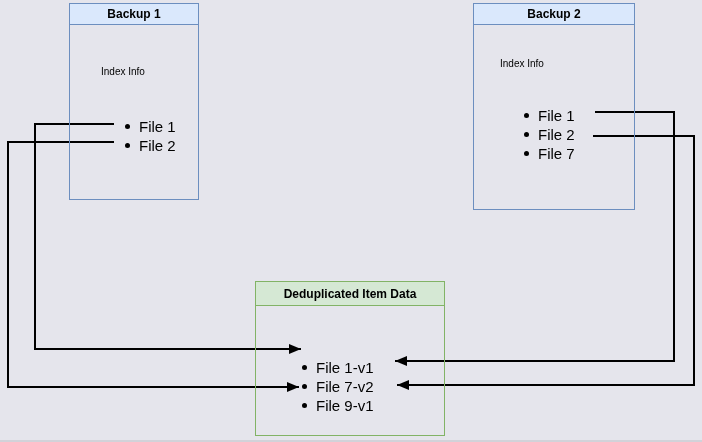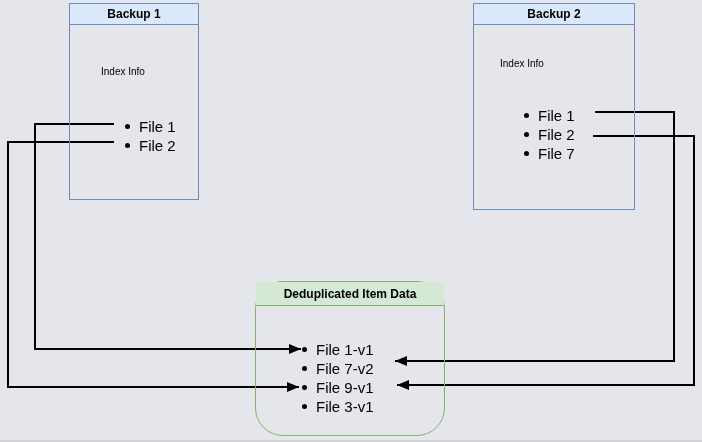--- a/index.html
+++ b/index.html
@@ -33,21 +33,21 @@
     font-size: 12px;
     font-weight: bold;
   }
   .blue { border-color: #6c8ebf; }
   .blue .box-header { background: #dae8fc; border-color: #6c8ebf; height: 21px; }
   .green { border-color: #82b366; }
   .green .box-header { background: #d5e8d4; border-color: #82b366; height: 24px; }
 
   #backup1 { left: 69px;  top: 3px;   width: 130px; height: 197px; }
   #backup2 { left: 473px; top: 3px;   width: 162px; height: 207px; }
-  #dedup   { left: 255px; top: 281px; width: 190px; height: 155px; border-radius: 28px; }
+  #dedup   { left: 255px; top: 281px; width: 190px; height: 155px; }
 
   .index-label {
     position: absolute;
     font-size: 10px;
     line-height: 20px;
     white-space: nowrap;
   }
   #b1-index { left: 101px; top: 62px; }
   #b2-index { left: 500px; top: 54px; }
 
@@ -66,21 +66,21 @@
   }
   .dot {
     width: 5px; height: 5px;
     border-radius: 50%;
     background: #000;
     margin-right: 9px;
     flex: none;
   }
   #b1-list { left: 125px; top: 117px; }
   #b2-list { left: 524px; top: 106px; }
-  #dd-list { left: 302px; top: 340px; text-align: center; }
+  #dd-list { left: 302px; top: 358px; text-align: center; }
 
   #wires {
     position: absolute;
     left: 0; top: 0;
     pointer-events: none;
   }
   .connector { fill: none; stroke: #000; stroke-width: 2; }
 </style>
 </head>
 <body>
@@ -148,20 +148,16 @@
       <span>File 1-v1</span>
     </li>
     <li>
       <span class="dot"></span>
       <span>File 7-v2</span>
     </li>
     <li>
       <span class="dot"></span>
       <span>File 9-v1</span>
     </li>
-    <li>
-      <span class="dot"></span>
-      <span>File 3-v1</span>
-    </li>
   </ul>
 
   <div class="bottom-edge"></div>
 </div>
 
 </body></html>

